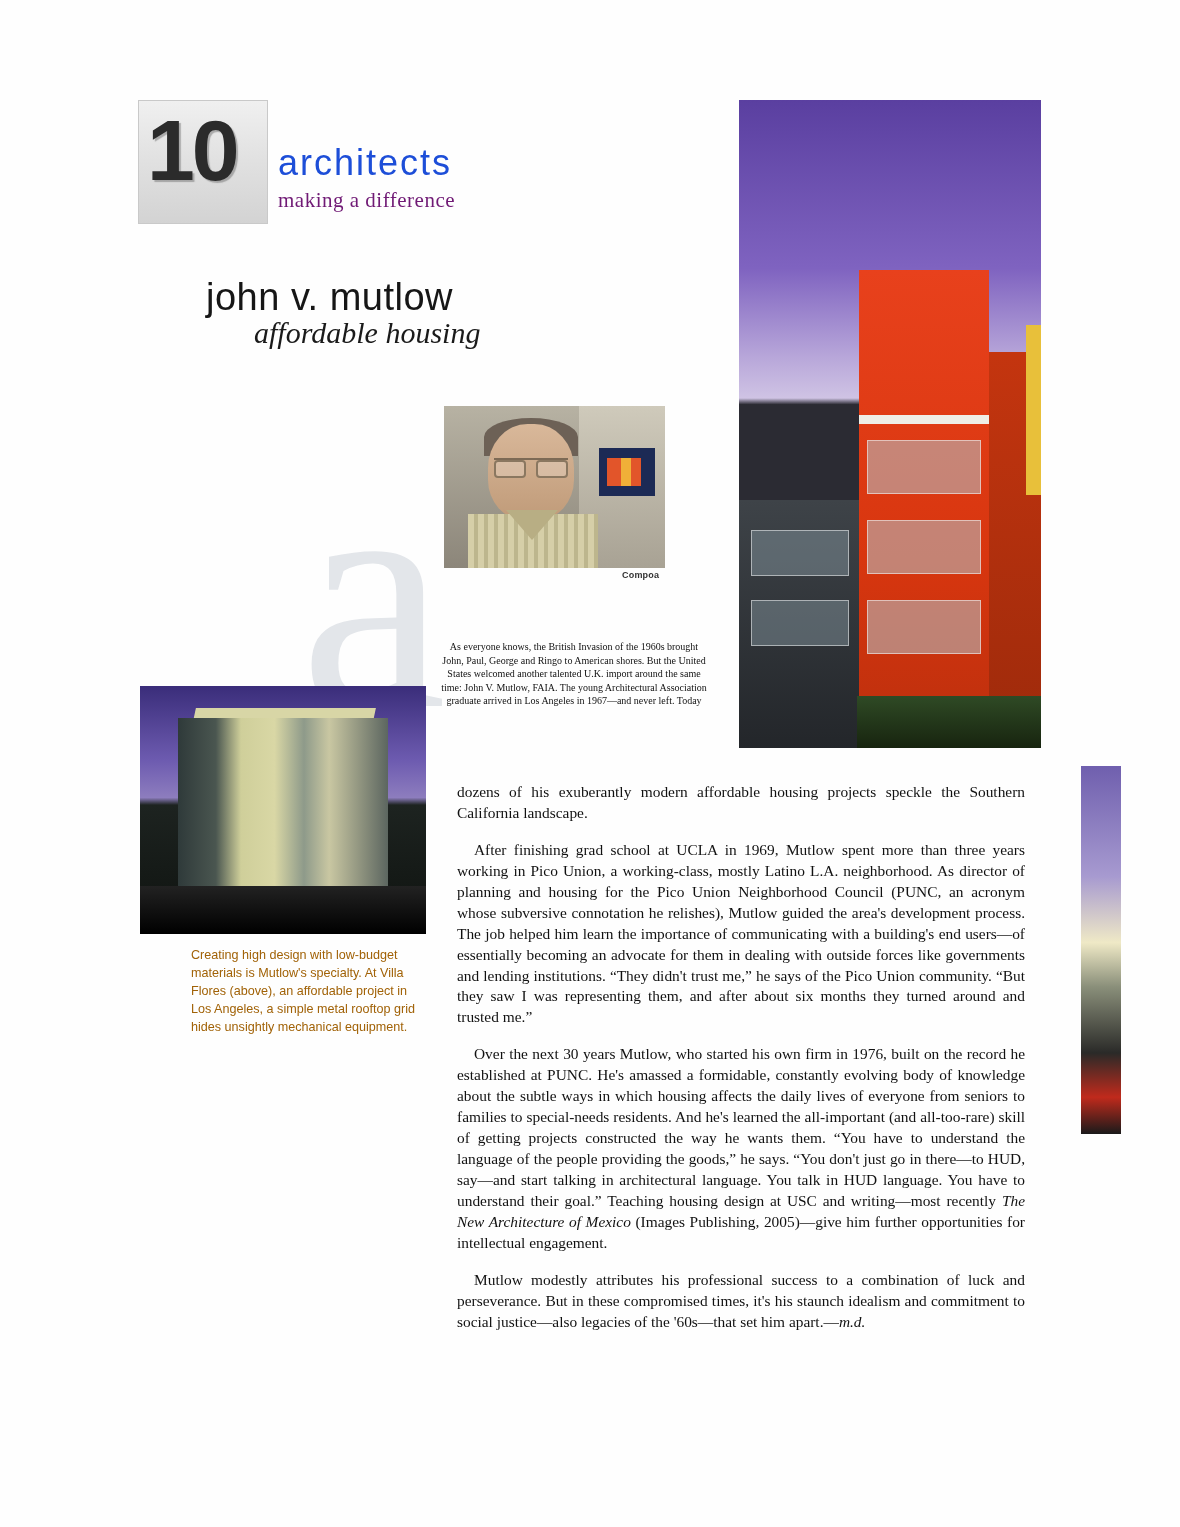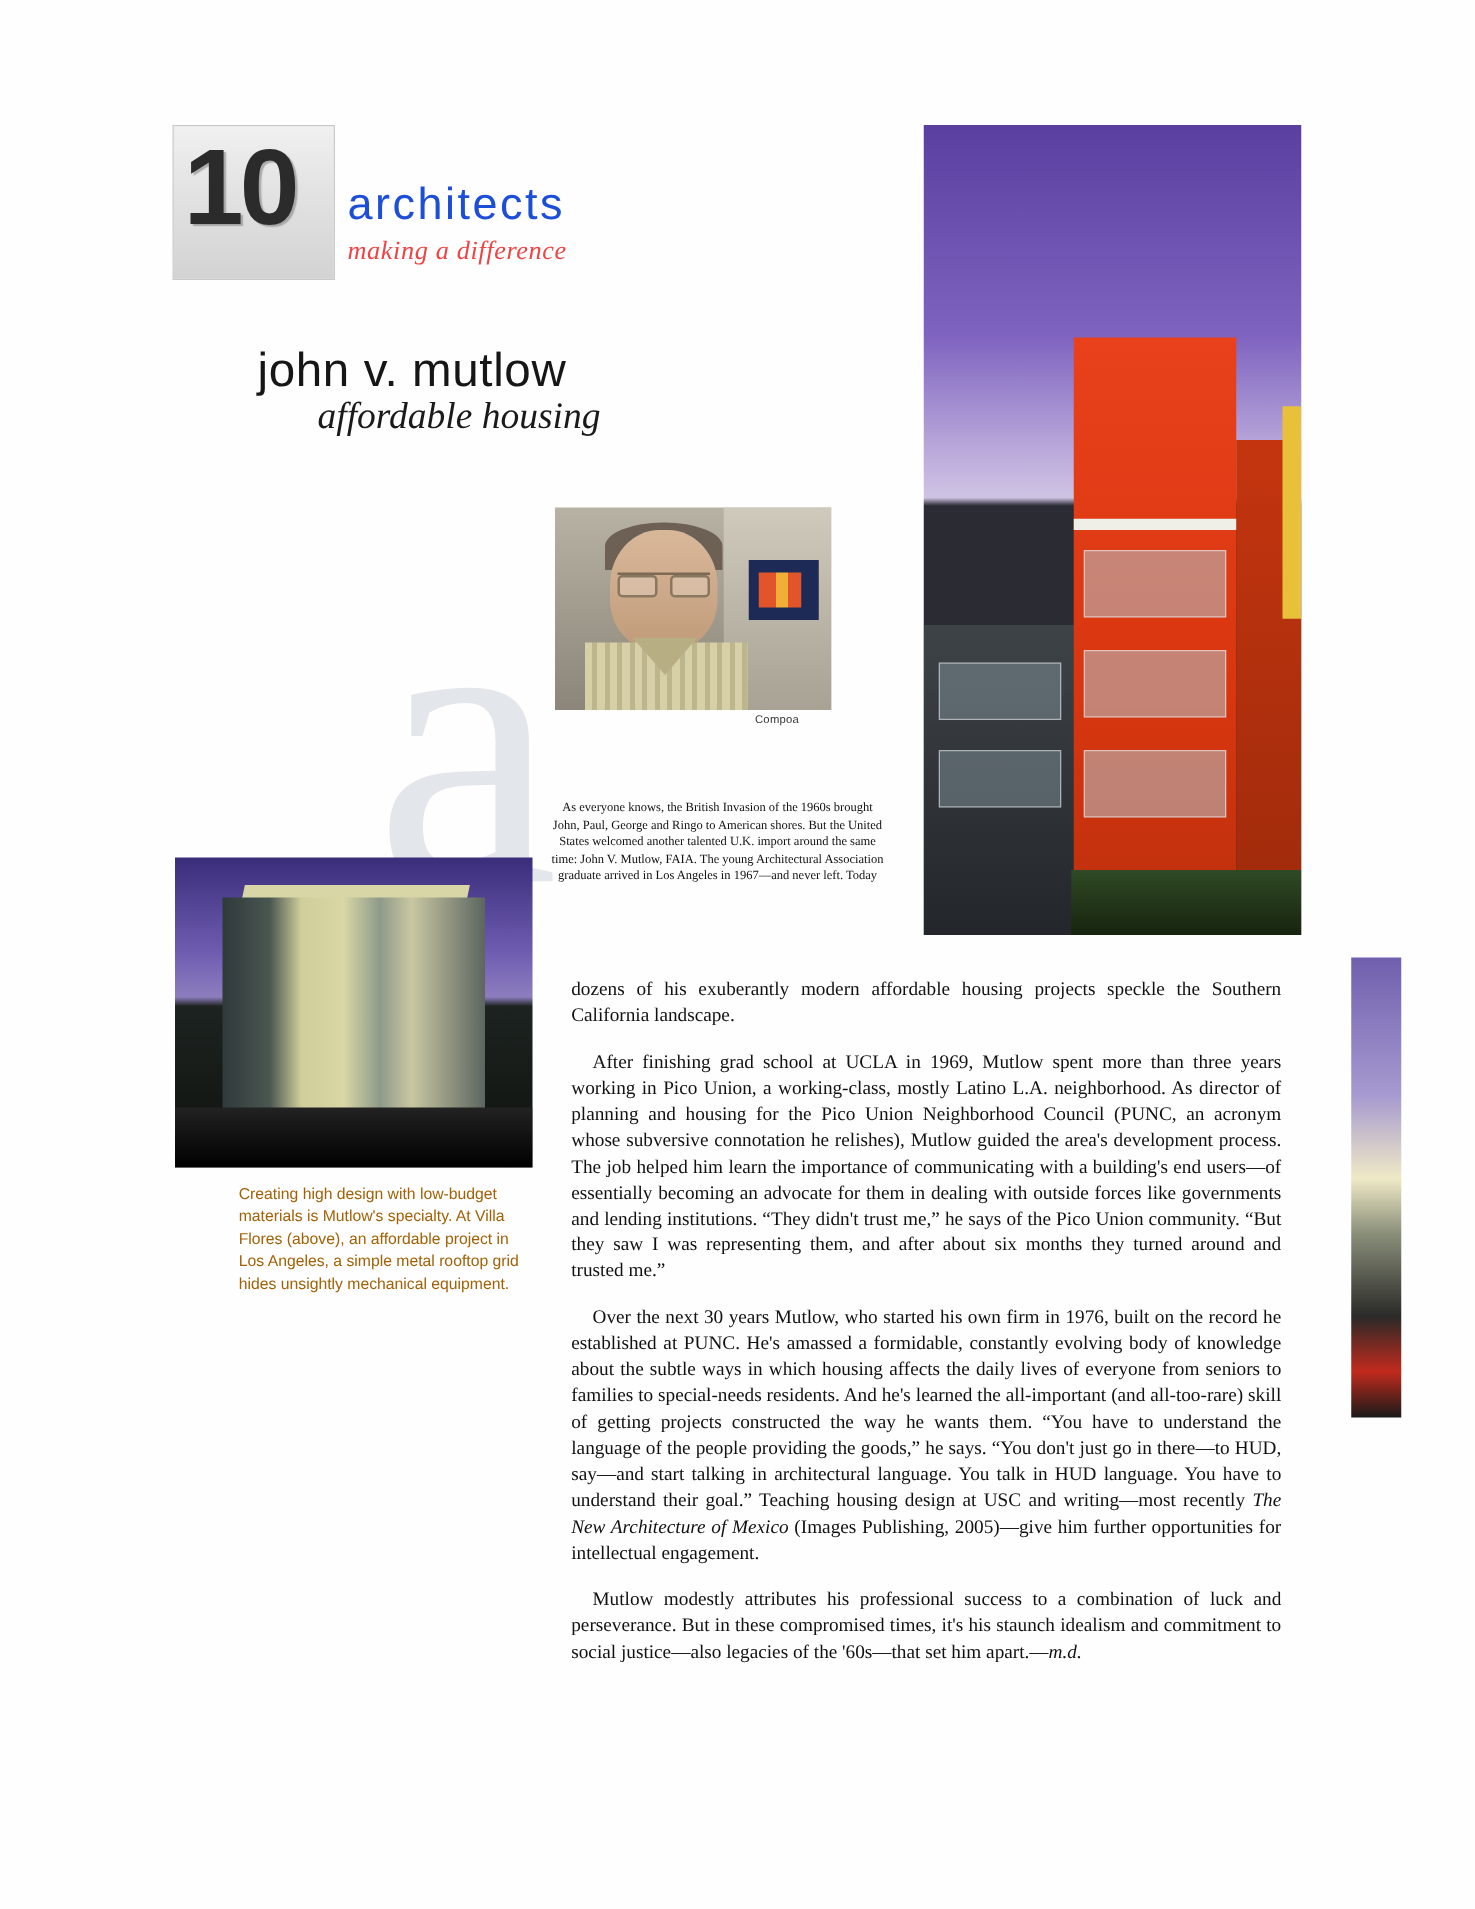--- a/index.html
+++ b/index.html
@@ -59,23 +59,22 @@
     font-family: "Liberation Sans", sans-serif;
     font-size: 36px;
     letter-spacing: 2px;
     color: #1d4ed8;
   }
   .masthead-sub {
     position: absolute;
     left: 140px;
     top: 88px;
     font-family: "Liberation Serif", serif;
-    font-style: italic;
     font-size: 21px;
-    color: #ef4444;
+    color: #701a75;
     letter-spacing: .5px;
   }
 
   
   .name {
     position: absolute;
     left: 206px;
     top: 276px;
     font-family: "Liberation Sans", sans-serif;
     font-size: 38px;
@@ -283,26 +282,27 @@
     position: absolute;
     left: 1081px;
     top: 766px;
     width: 40px;
     height: 368px;
     background: linear-gradient(180deg,#6f5fae 0%, #a79ad0 30%, #efe9c6 48%, #8a8f7a 60%, #2a2a28 78%, #c02a1c 90%, #1a1a1a 100%);
   }
 
   .credit {
     position: absolute;
-    left: 604px;
+    left: 622px;
     top: 570px;
     font-family: "Liberation Sans", sans-serif;
     font-size: 9px;
     color: #333;
     letter-spacing: .2px;
+    font-weight: bold;
   }
 
   
   .caption {
     position: absolute;
     left: 191px;
     top: 947px;
     width: 236px;
     font-family: "Liberation Sans", sans-serif;
     font-size: 12.6px;

